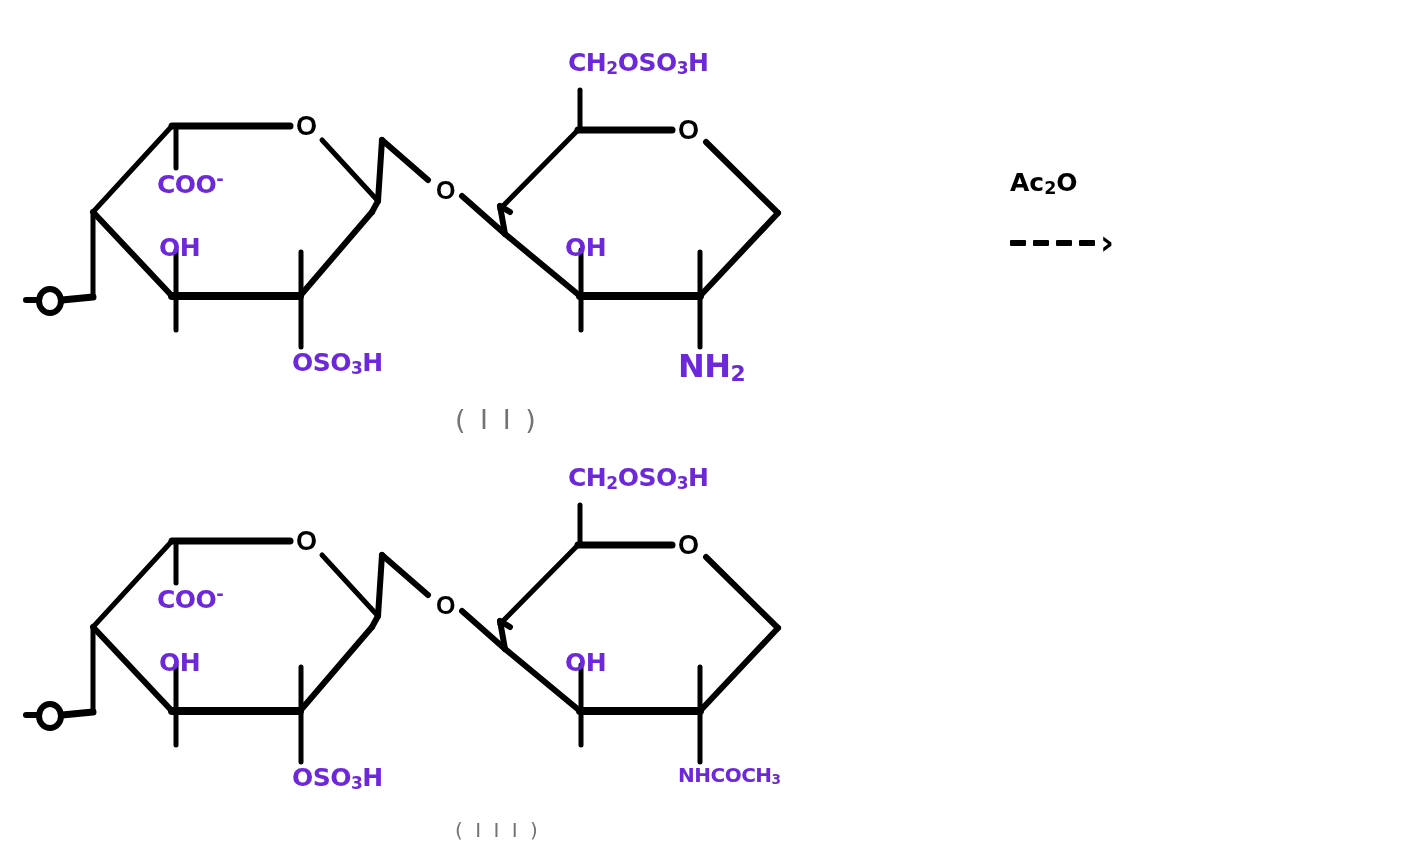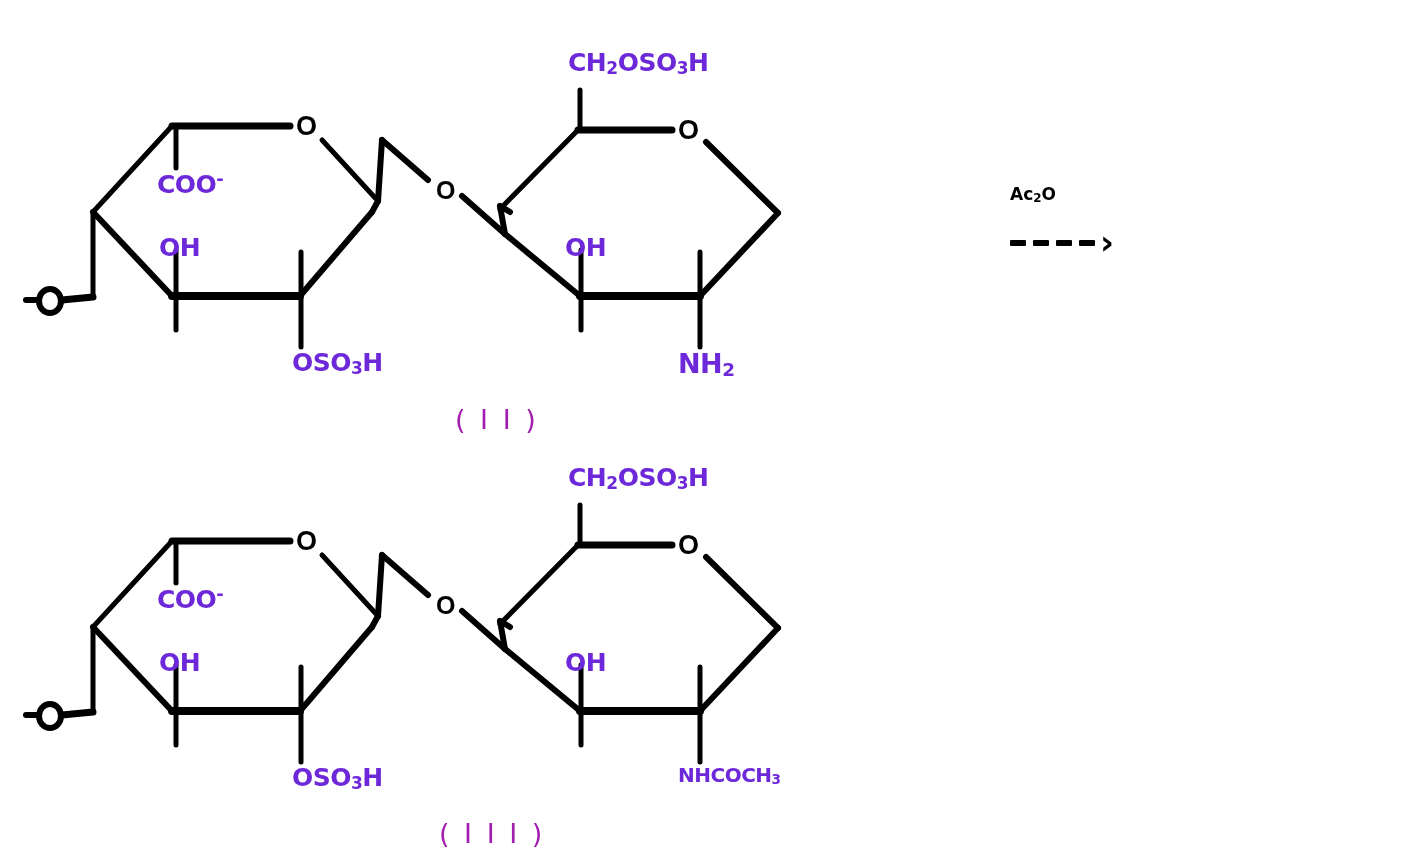--- a/index.html
+++ b/index.html
@@ -46,21 +46,21 @@
     position: absolute;
     font-family: "Liberation Sans", sans-serif;
     font-weight: bold;
     color: #000000;
     line-height: 1;
   }
   .struct-caption {
     position: absolute;
     font-family: "DejaVu Sans", sans-serif;
     font-weight: normal;
-    color: #a21caf;
+    color: #737373;
     letter-spacing: 3px;
     line-height: 1;
   }
   .reagent-text {
     position: absolute;
     font-family: "DejaVu Sans", sans-serif;
     font-weight: bold;
     color: #000000;
     line-height: 1;
     letter-spacing: 0px;
@@ -193,21 +193,21 @@
   <span class="chem-label" style="left:157px; top:170px; font-size:25px;"><span>COO</span><sup>-</sup></span>
 
   <span class="chem-label" style="left:159px; top:235px; font-size:25px;">OH</span>
 
   <span class="chem-label" style="left:292px; top:350px; font-size:25px;"><span>OSO</span><sub>3</sub><span>H</span></span>
 
   <span class="chem-label" style="left:568px; top:50px; font-size:25px;"><span>CH</span><sub>2</sub><span>OSO</span><sub>3</sub><span>H</span></span>
 
   <span class="chem-label" style="left:565px; top:235px; font-size:25px;">OH</span>
 
-  <span class="chem-label" style="left:678px; top:350px; font-size:27px;"><span>NH</span><sub>2</sub></span>
+  <span class="chem-label" style="left:678px; top:350px; font-size:32px;"><span>NH</span><sub>2</sub></span>
 
   <span class="struct-caption" style="left:455px; top:406px; font-size:27px;">( I I )</span>
 
   <span class="ring-o" style="left:296px; top:528px; font-size:27px;">O</span>
 
   <span class="ring-o" style="left:436px; top:593px; font-size:25px;">O</span>
 
   <span class="ring-o" style="left:678px; top:532px; font-size:27px;">O</span>
 
   <span class="chem-label" style="left:157px; top:585px; font-size:25px;"><span>COO</span><sup>-</sup></span>
@@ -215,23 +215,23 @@
   <span class="chem-label" style="left:159px; top:650px; font-size:25px;">OH</span>
 
   <span class="chem-label" style="left:292px; top:765px; font-size:25px;"><span>OSO</span><sub>3</sub><span>H</span></span>
 
   <span class="chem-label" style="left:568px; top:465px; font-size:25px;"><span>CH</span><sub>2</sub><span>OSO</span><sub>3</sub><span>H</span></span>
 
   <span class="chem-label" style="left:565px; top:650px; font-size:25px;">OH</span>
 
   <span class="chem-label" style="left:678px; top:765px; font-size:20px;"><span>NHCOCH</span><sub>3</sub></span>
 
-  <span class="struct-caption" style="left:439px; top:820px; font-size:27px;">( I I I )</span>
-
-  <span class="reagent-text" style="left:1010px; top:186px; font-size:17px;"><span>Ac</span><sub>2</sub><span>O</span></span>
+  <span class="struct-caption" style="left:455px; top:820px; font-size:20px;">( I I I )</span>
+
+  <span class="reagent-text" style="left:1010px; top:170px; font-size:25px;"><span>Ac</span><sub>2</sub><span>O</span></span>
 
   <div class="arrow-row" style="left:1010px; top:240px;">
     <span class="arrow-dash"></span>
     <span class="arrow-dash"></span>
     <span class="arrow-dash"></span>
     <span class="arrow-dash"></span>
     <span class="arrow-head">›</span>
   </div>
 
 </div>

